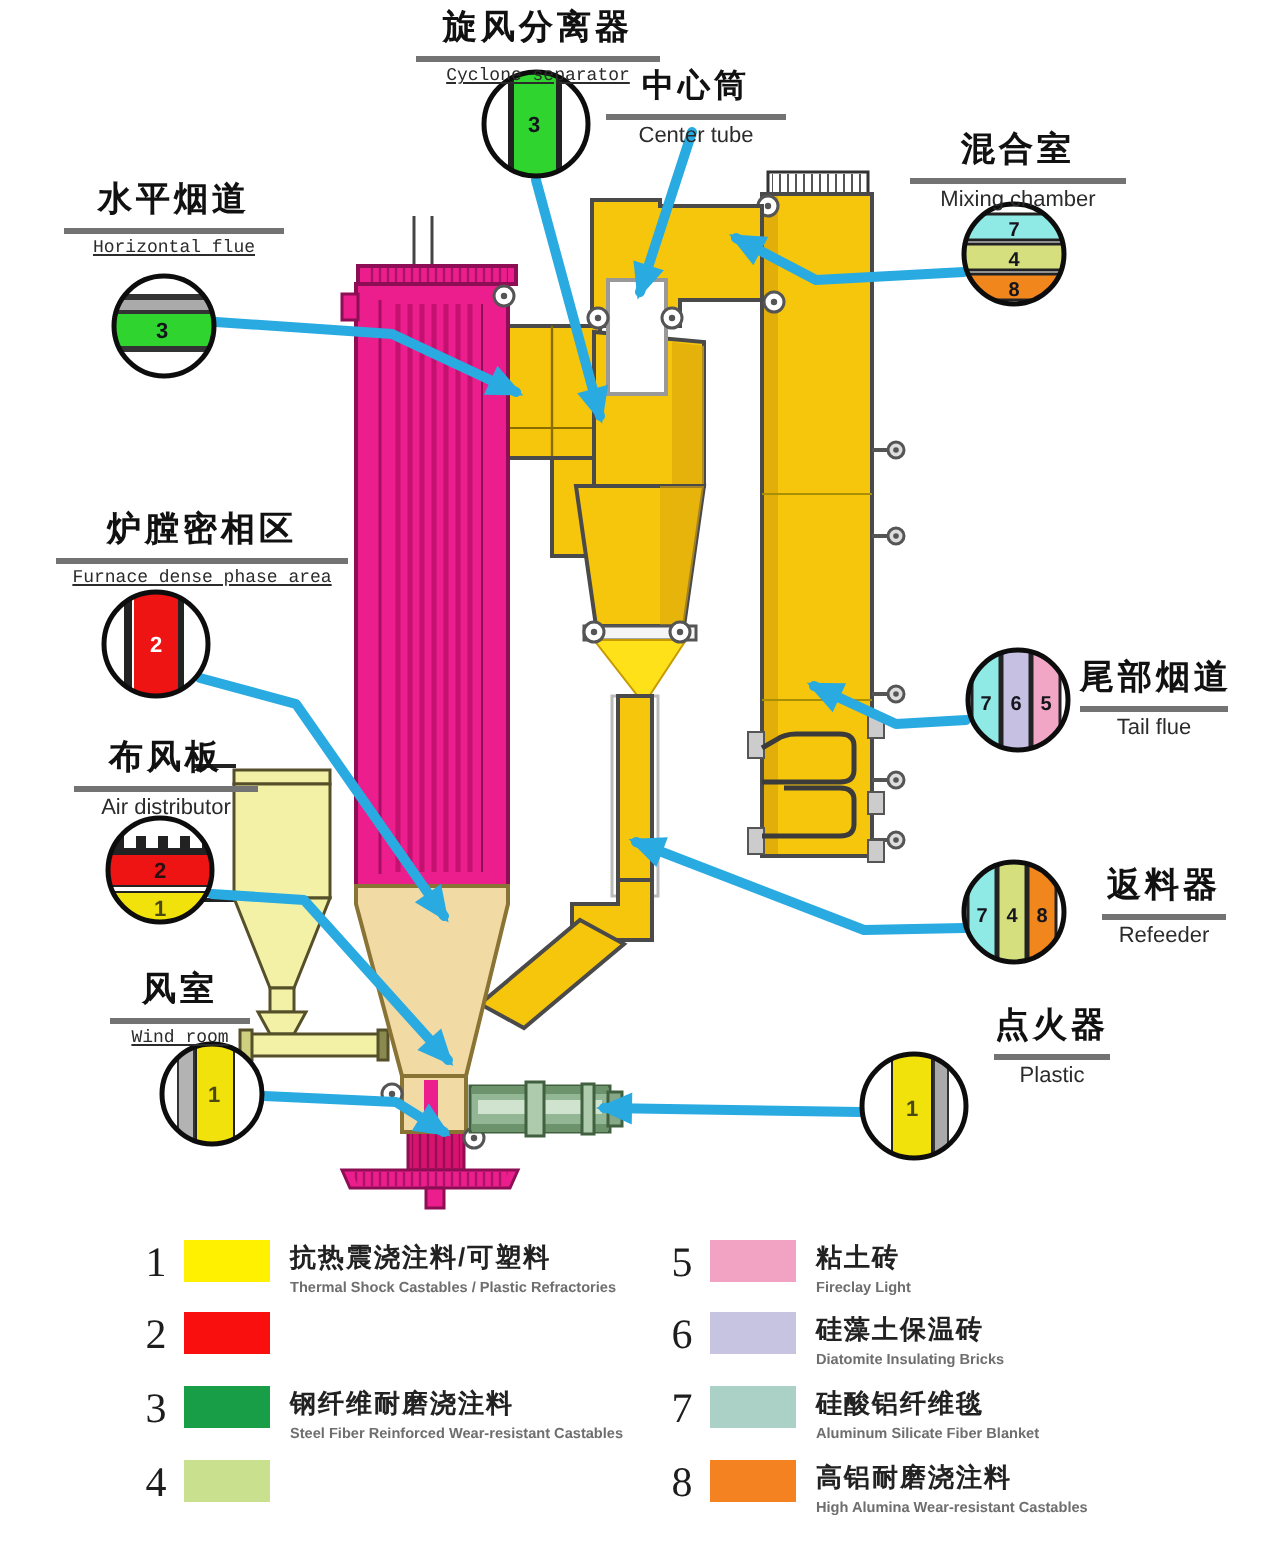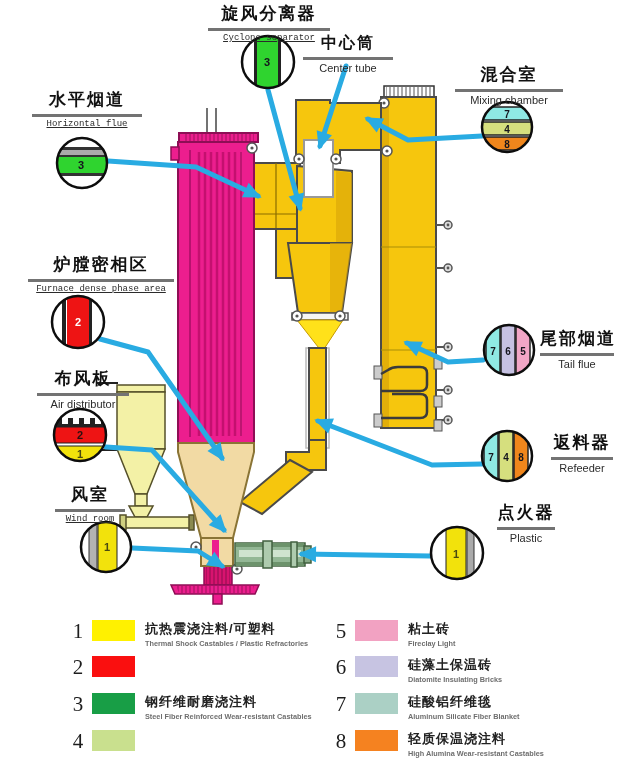--- a/index.html
+++ b/index.html
@@ -426,18 +426,18 @@
   <div class="leg-swatch" style="background: rgb(171, 208, 197);"></div>
   <div class="leg-text">
         <div class="zh">硅酸铝纤维毯</div>
     <div class="en">Aluminum Silicate Fiber Blanket</div>
       </div>
 </div>
 <div class="leg-row" style="left:331px;top:730px;">
   <div class="leg-num">8</div>
   <div class="leg-swatch" style="background: rgb(245, 130, 32);"></div>
   <div class="leg-text">
-        <div class="zh">轻质保温浇注料</div>
+        <div class="zh">高铝耐磨浇注料</div>
     <div class="en">High Alumina Wear-resistant Castables</div>
       </div>
 </div>
 
 </div>
 
 </body></html>

